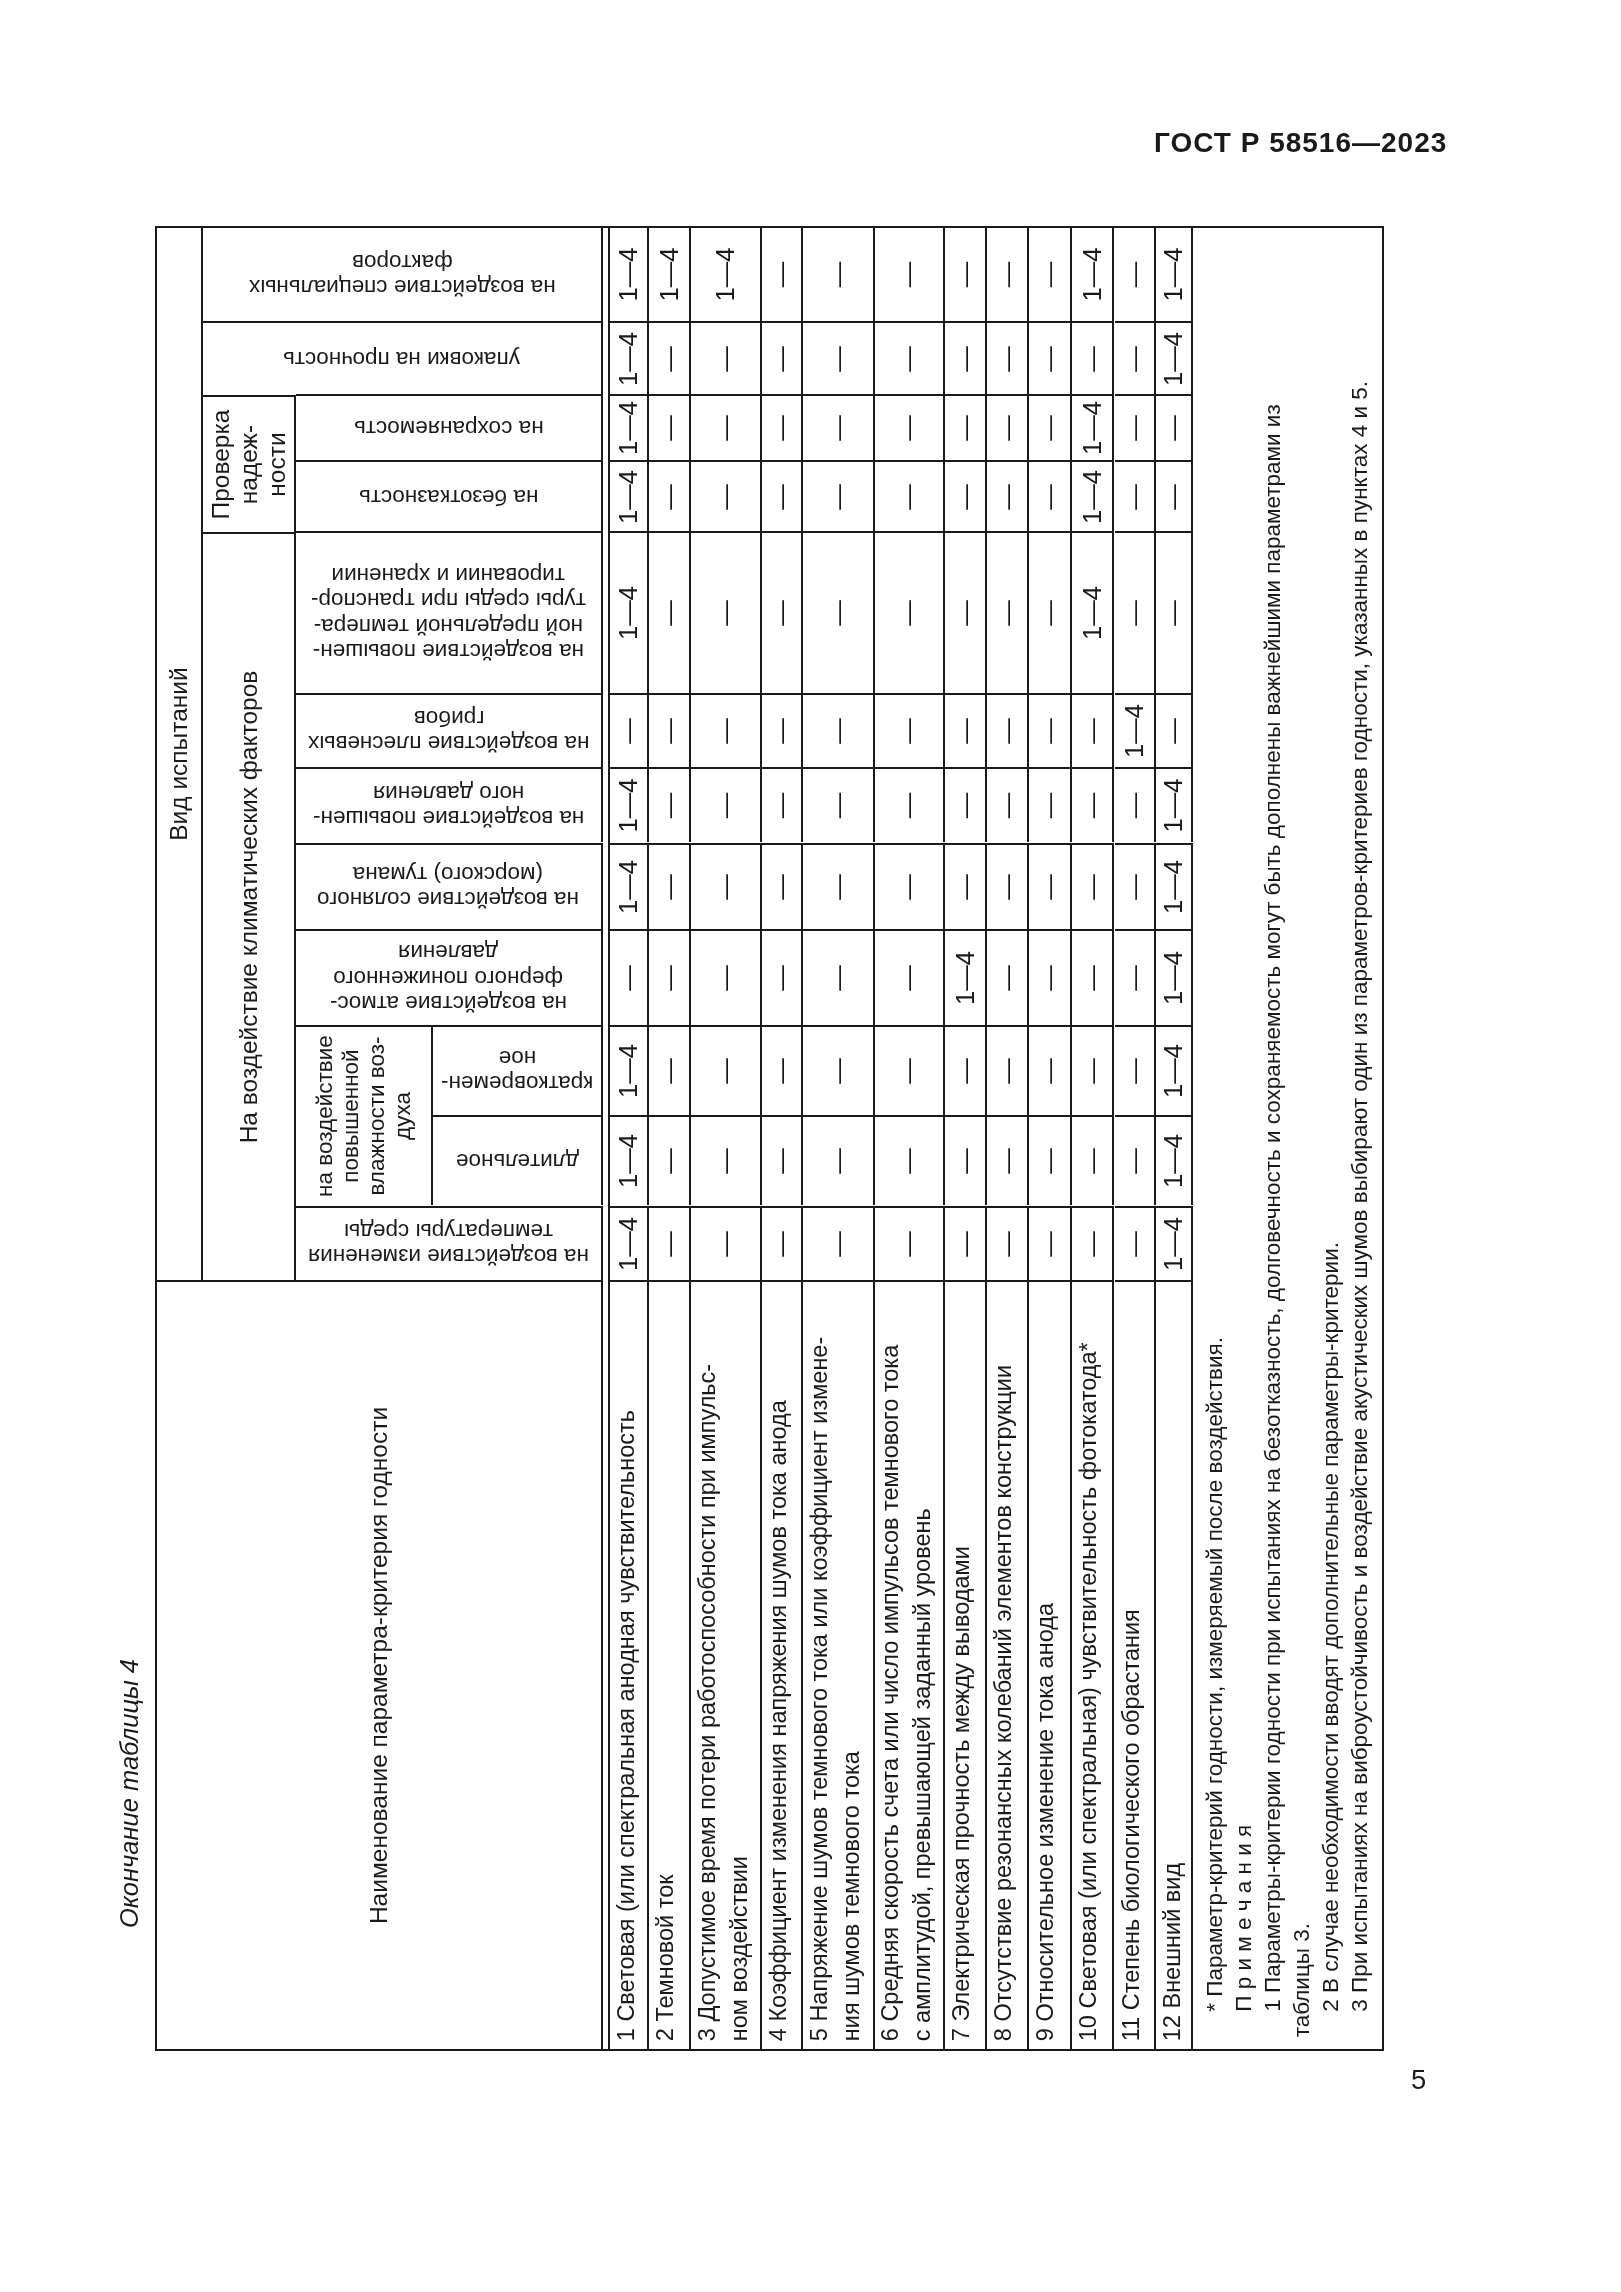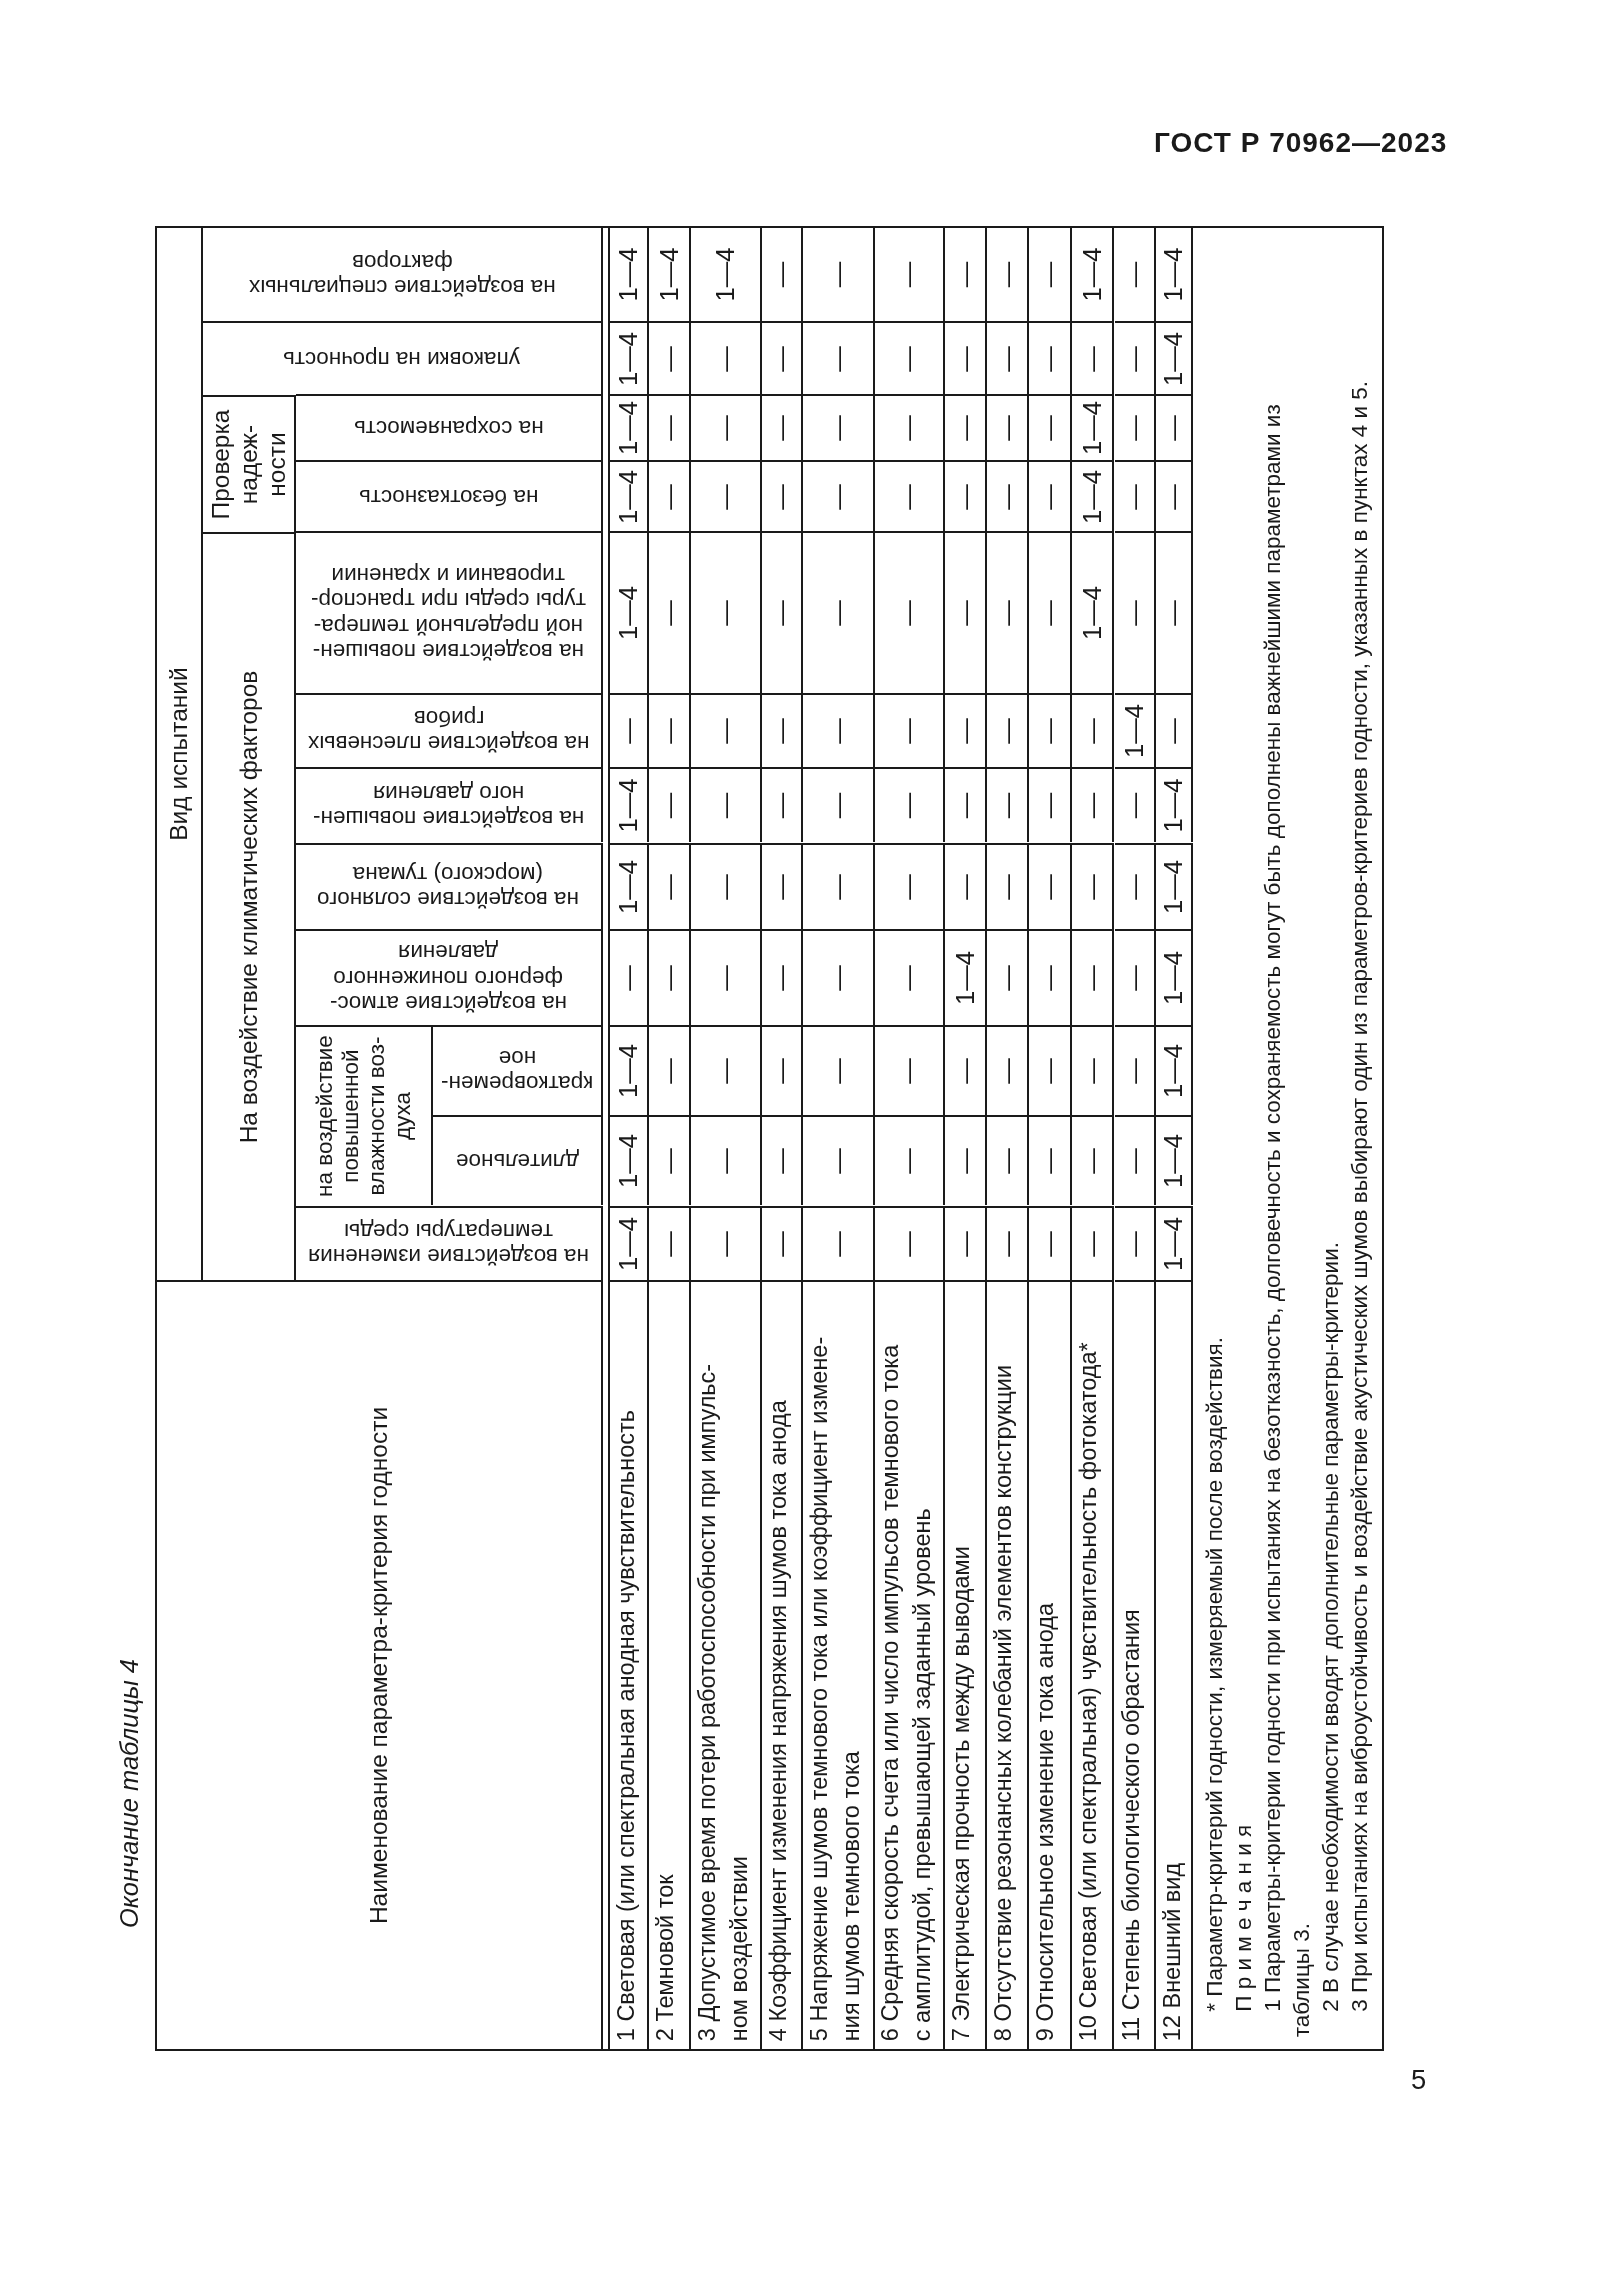--- a/index.html
+++ b/index.html
@@ -25,21 +25,21 @@
   .val{font-size:25.5px;white-space:nowrap;}
   #dbl-line{position:absolute;left:0;top:451px;width:100%;height:2px;background:#1a1a1a;}
   #notes-cell{position:absolute;box-sizing:border-box;left:0;width:1821px;padding:6.9px 7.8px 0 11.8px;font-size:22.5px;line-height:29px;}
   .note-line{white-space:nowrap;padding-left:25.5px;}
   .note-cont{padding-left:0;}
 </style>
 </head>
 <body>
 
 <div id="page">
-  <div id="doc-header">ГОСТ Р 70962—2023</div>
+  <div id="doc-header">ГОСТ Р 58516—2023</div>
   <div id="page-number">5</div>
   <div id="rot-wrap">
     <div id="table-caption">Окончание таблицы 4</div>
     <div id="gost-table">
         <div class="cell hhdr" style="left: 0px; top: 0px; width: 769px; height: 446px;">
           <div>
             <div class="ln">Наименование параметра-критерия годности</div>
           </div>
         </div>
         <div class="cell hhdr noright" style="left: 769px; top: 0px; width: 1052px; height: 46px;">

